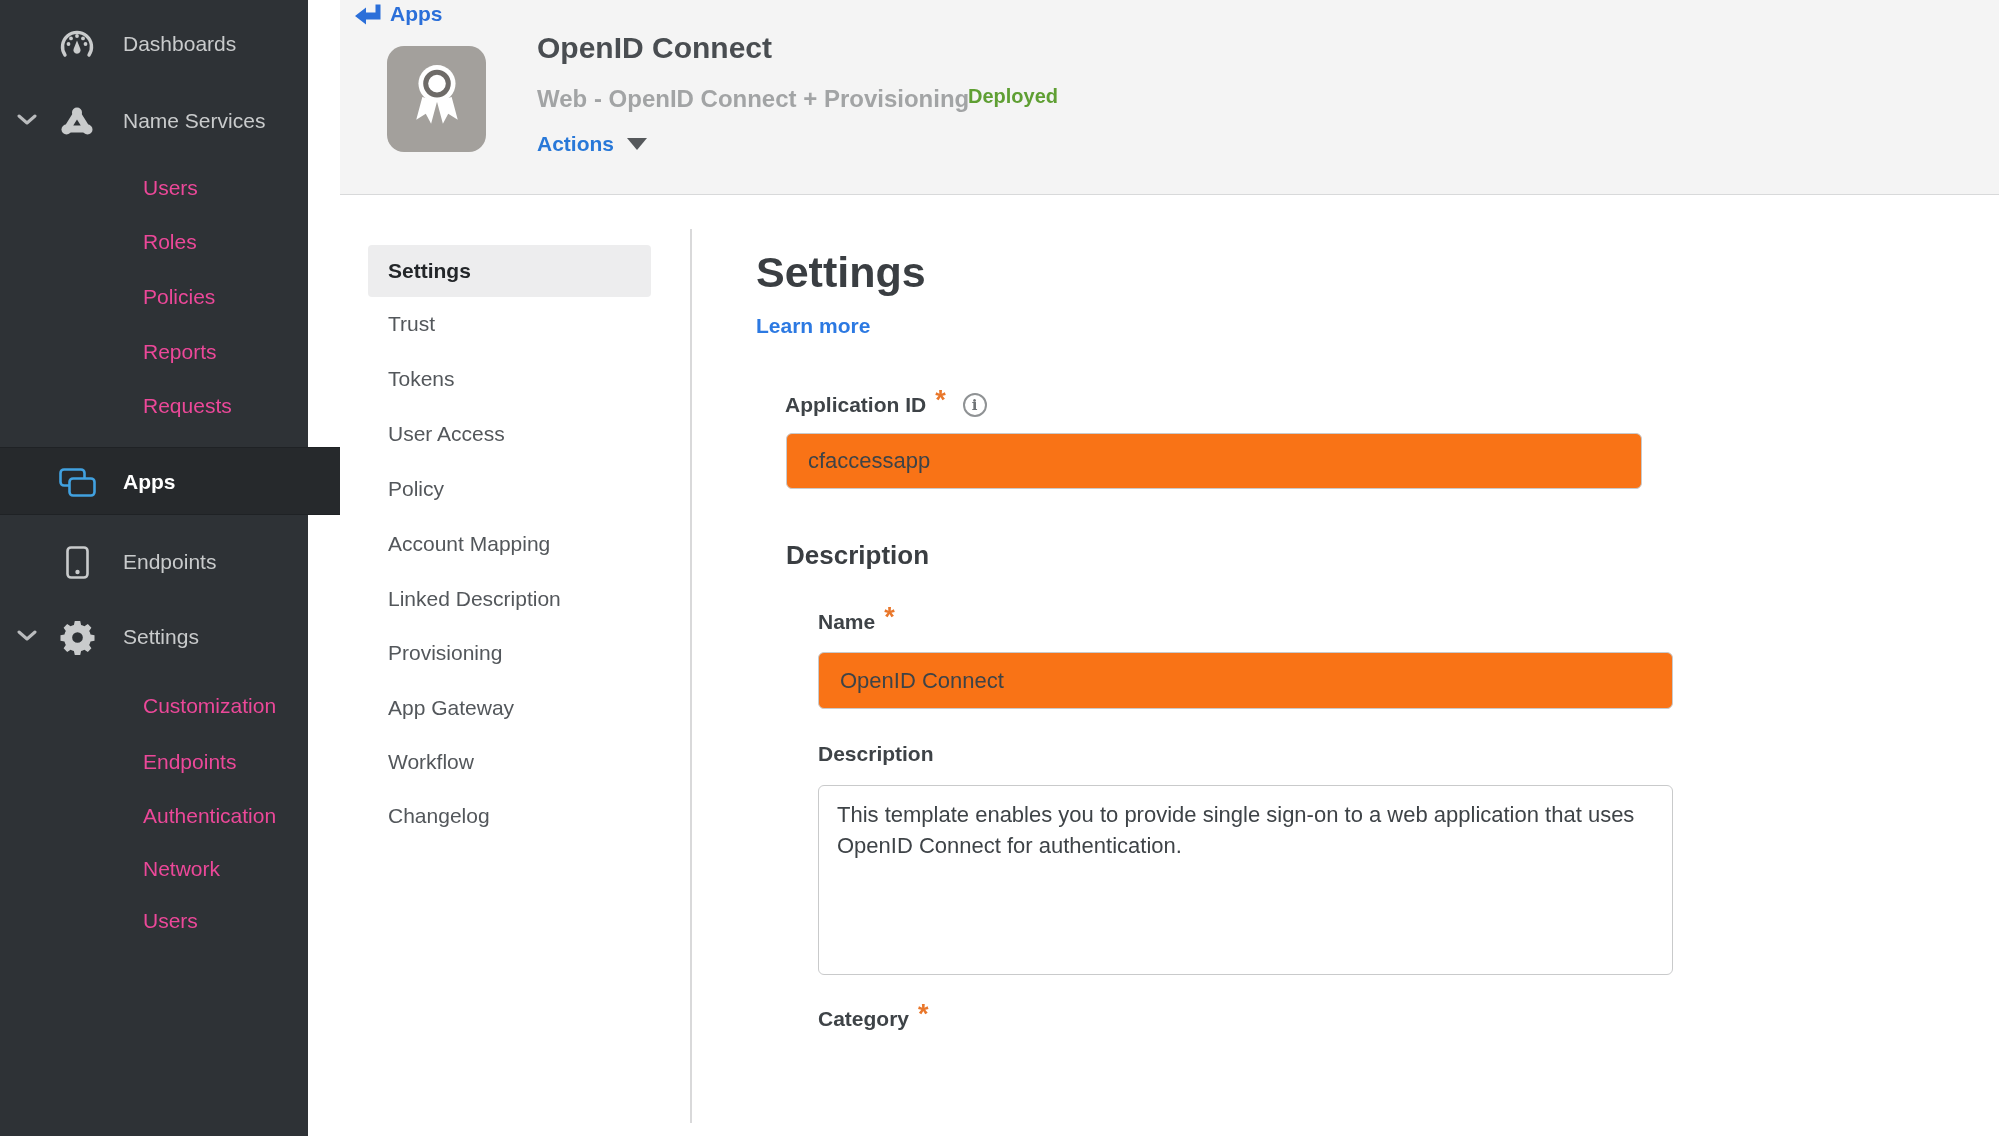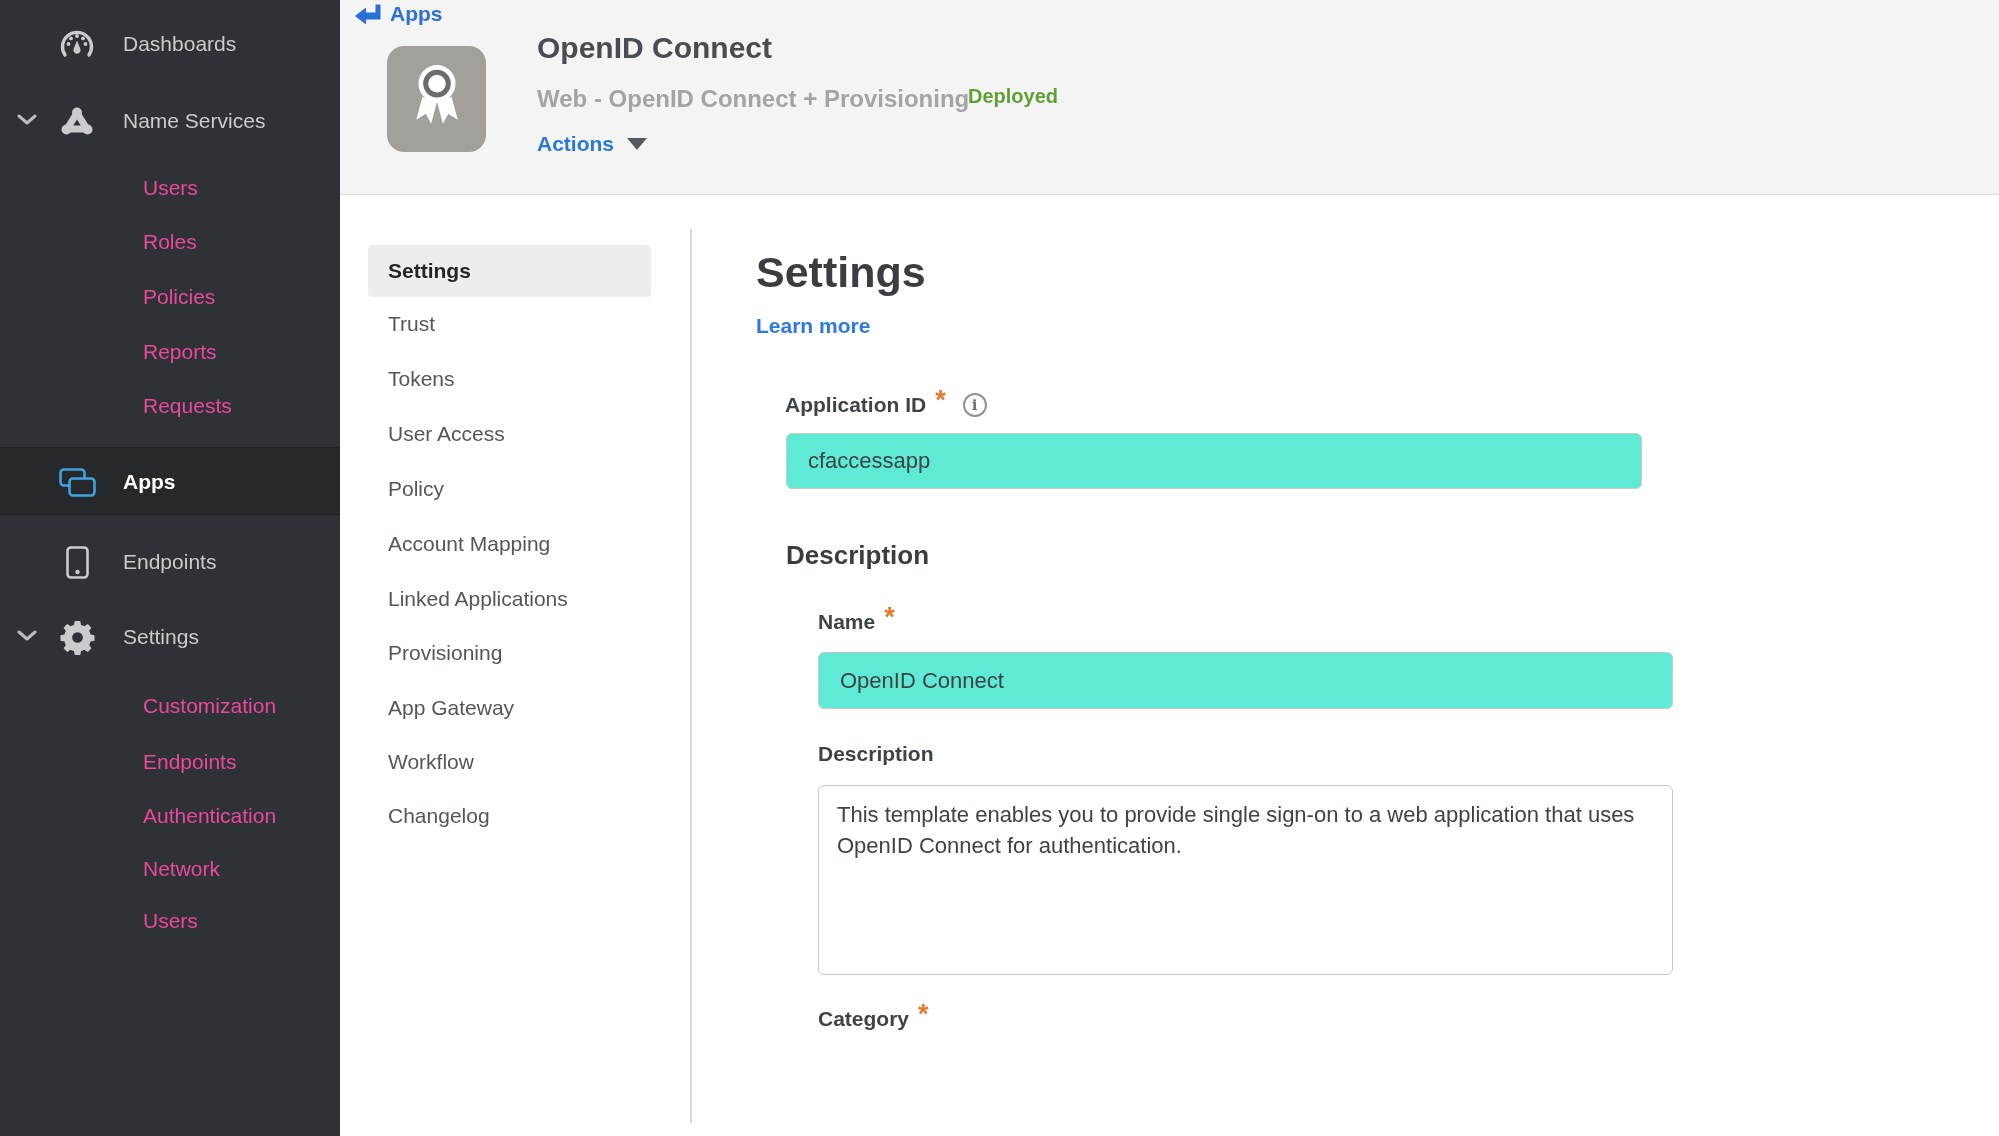--- a/index.html
+++ b/index.html
@@ -1,21 +1,21 @@
 <!DOCTYPE html>
 <html><head>
 <meta charset="utf-8">
 <style>
   * { margin:0; padding:0; box-sizing:border-box; }
   html,body { background:#fff; }
   body { font-family:"Liberation Sans", sans-serif; }
   .screen { position:relative; width:1999px; height:1136px; background:#ffffff; overflow:hidden; }
 
   
-  .sidebar { position:absolute; left:0; top:0; width:340px; height:1136px; background:#2e3236; }
+  .sidebar { position:absolute; left:0; top:0; width:308px; height:1136px; background:#2e3236; }
   .nav-row { position:absolute; display:flex; align-items:center; transform:translateY(-50%);
              color:#c9cbcc; font-size:21px; cursor:pointer; white-space:nowrap; }
   .nav-row .ic { position:absolute; left:58px; display:flex; align-items:center; justify-content:center; width:38px; }
   .nav-row .lbl { position:absolute; left:123px; }
   .nav-sub { position:absolute; transform:translateY(-50%); left:143px; color:#ec4899; font-size:21px; cursor:pointer; white-space:nowrap; }
   .active-band { position:absolute; left:0; top:447px; width:340px; height:68px; background:#26292c;
                  border-top:1px solid #1f2225; border-bottom:1px solid #1f2225; }
   .active-band .lbl { color:#ffffff; font-weight:bold; }
   .chev { position:absolute; left:16px; transform:translateY(-50%); }
 
@@ -43,21 +43,21 @@
 
   
   .h1 { position:absolute; left:416px; top:248px; font-size:43px; font-weight:bold; color:#3a3e42; }
   .learnmore { position:absolute; left:416px; top:314px; font-size:21px; font-weight:bold; color:#2c79e2; cursor:pointer; }
   .flabel { position:absolute; display:flex; align-items:center; font-size:21px; font-weight:bold; color:#3e4347; white-space:nowrap;justify-content:center; }
   .req { color:#e9772b; font-size:27px; margin-left:9px; position:relative; top:-4px; font-weight:bold; }
   .info { display:inline-flex; align-items:center; justify-content:center; width:24px; height:24px; margin-left:17px;
           border:2px solid #8f9294; border-radius:50%; color:#6f7376; font-size:15px; font-weight:bold;
           font-family:"DejaVu Serif", serif; cursor:pointer; }
   .h2 { position:absolute; left:446px; top:540px; font-size:26px; font-weight:bold; color:#3a3e42; }
-  .tinput { position:absolute; height:56px; border:1.5px solid #c9cacb; border-radius:6px; background:#5eead4;
+  .tinput { position:absolute; height:56px; border:1.5px solid #c9cacb; border-radius:6px; background:#f97316;
             font-family:"Liberation Sans", sans-serif; font-size:22px; color:#3e4347; padding:0 0 0 21px; outline:none; }
   .tarea { position:absolute; border:1.5px solid #c9cacb; border-radius:6px; background:#fff; resize:none;
            font-family:"Liberation Sans", sans-serif; font-size:22px; line-height:31px; color:#3e4347;
            padding:13px 18px; outline:none; }
 </style>
 </head>
 <body>
 
 <div class="screen">
 
@@ -183,21 +183,21 @@
       </div>
     </header>
 
     <div class="subnav-active"></div>
     <span class="subnav-item on" style="top:271px;">Settings</span>
     <span class="subnav-item" style="top:324px;">Trust</span>
     <span class="subnav-item" style="top:379px;">Tokens</span>
     <span class="subnav-item" style="top:434px;">User Access</span>
     <span class="subnav-item" style="top:489px;">Policy</span>
     <span class="subnav-item" style="top:544px;">Account Mapping</span>
-    <span class="subnav-item" style="top:599px;">Linked Applications</span>
+    <span class="subnav-item" style="top:599px;">Linked Description</span>
     <span class="subnav-item" style="top:653px;">Provisioning</span>
     <span class="subnav-item" style="top:708px;">App Gateway</span>
     <span class="subnav-item" style="top:762px;">Workflow</span>
     <span class="subnav-item" style="top:816px;">Changelog</span>
 
     <div class="vdivider"></div>
 
     <h1 class="h1">Settings</h1>
     <a class="learnmore">Learn more</a>
 

